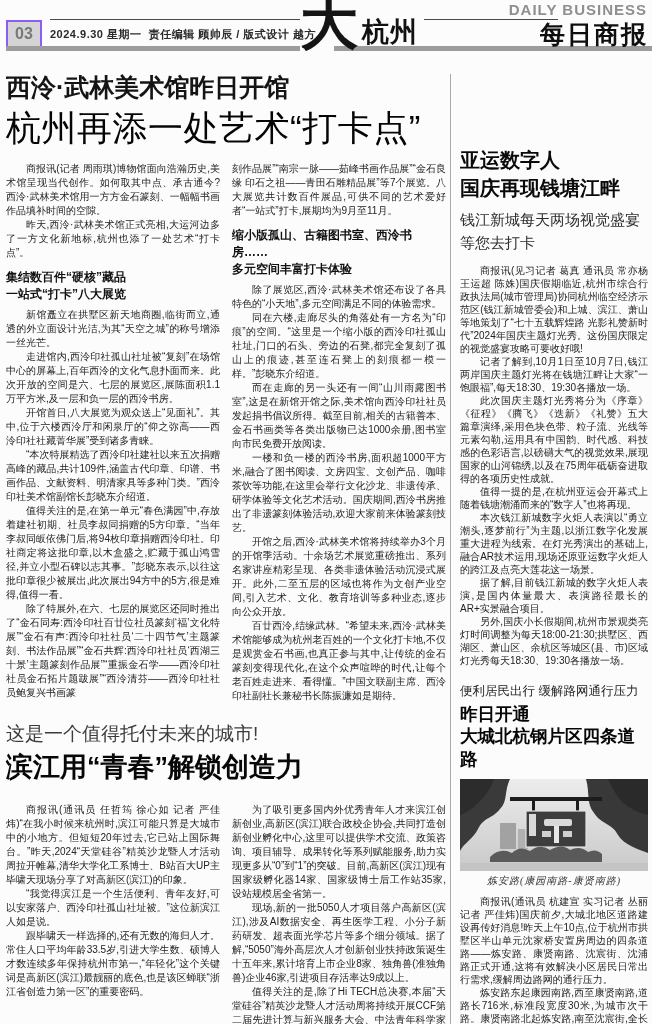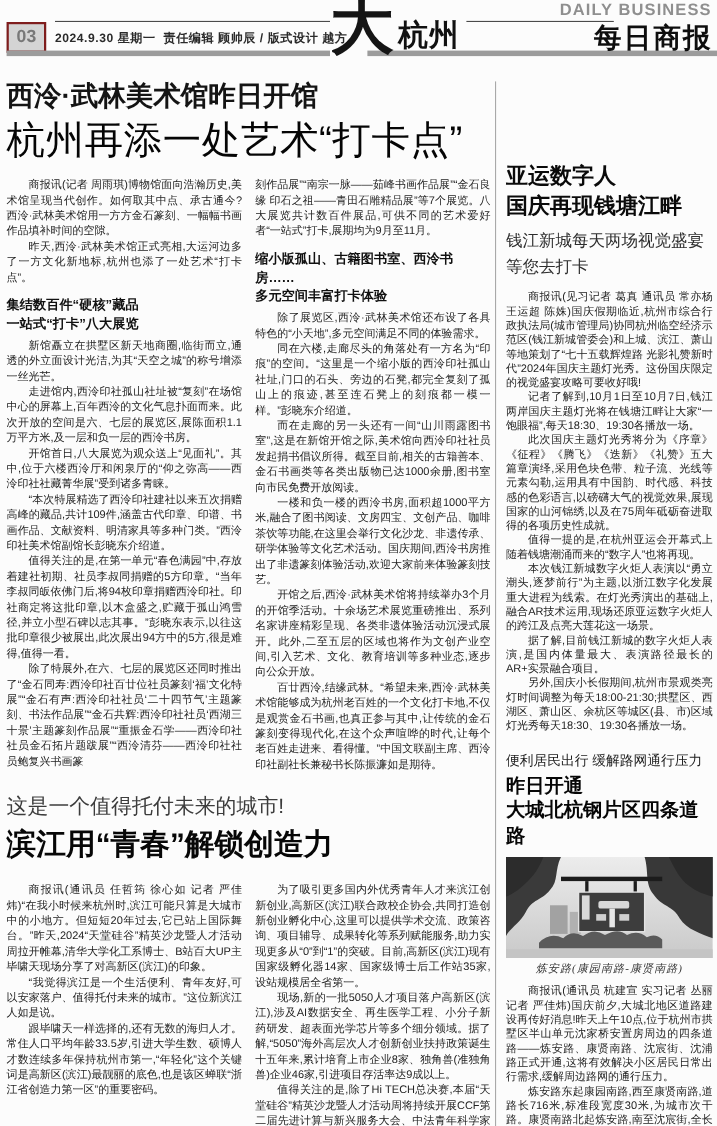--- a/index.html
+++ b/index.html
@@ -1,21 +1,21 @@
 <!DOCTYPE html>
 <html><head>
 <meta charset="utf-8">
 <style>
   html,body{margin:0;padding:0;background:#e9e9e9;}
   .page{position:relative;width:652px;height:1024px;margin:0 auto;background:#fcfcfc;
         overflow:hidden;font-family:"Liberation Sans",sans-serif;color:#1d1d1d;}
   
   .header{position:absolute;left:0;top:0;width:652px;height:64px;}
   .pagenum{position:absolute;left:6px;top:20px;width:32px;height:24px;background:#d4d4d4;
-           border:2px solid #7f1d1d;color:#787878;font-weight:bold;font-size:16px;
+           border:2px solid #8b5cf6;color:#787878;font-weight:bold;font-size:16px;
            display:flex;align-items:center;justify-content:center;}
   .dateline{position:absolute;left:50px;top:27px;font-size:11px;font-weight:bold;color:#2a2a2a;
             white-space:nowrap;letter-spacing:.5px;}
   .rule-thin-l{position:absolute;left:50px;top:19px;width:250px;height:1px;background:#4a4a4a;}
   .rule-thin-r{position:absolute;left:424px;top:19px;width:134px;height:1px;background:#4a4a4a;}
   .bar-l{position:absolute;left:6px;top:46px;width:294px;height:5px;background:#9c9c9c;}
   .bar-r{position:absolute;left:334px;top:46px;width:318px;height:5px;background:#9c9c9c;}
   .mast-big{position:absolute;left:300px;top:-6px;font-size:58px;font-weight:900;color:#151515;
             font-family:"DejaVu Serif",serif;line-height:1;}
   .mast-city{position:absolute;left:362px;top:14px;font-size:27px;font-weight:900;color:#111;letter-spacing:1px;}
@@ -102,21 +102,21 @@
         </div>
       </div>
     </div>
 
     <div class="bj">
       <div class="bj-kicker">这是一个值得托付未来的城市!</div>
       <div class="bj-headline">滨江用“青春”解锁创造力</div>
       <div class="cols">
         <div class="col">
           <p class="body-p">商报讯(通讯员 任哲筠 徐心如 记者 严佳炜)“在我小时候来杭州时,滨江可能只算是大城市中的小地方。但短短20年过去,它已站上国际舞台。”昨天,2024“天堂硅谷”精英沙龙暨人才活动周拉开帷幕,清华大学化工系博士、B站百大UP主毕啸天现场分享了对高新区(滨江)的印象。</p>
-          <p class="body-p">“我觉得滨江是一个生活便利、青年友好,可以安家落户、值得托付未来的城市。”这位新滨江人如是说。</p>
+          <p class="body-p">“我觉得滨江是一个生活便利、青年友好,可以安家落户、西泠印社孤山社址被。”这位新滨江人如是说。</p>
           <p class="body-p">跟毕啸天一样选择的,还有无数的海归人才。常住人口平均年龄33.5岁,引进大学生数、硕博人才数连续多年保持杭州市第一,“年轻化”这个关键词是高新区(滨江)最靓丽的底色,也是该区蝉联“浙江省创造力第一区”的重要密码。</p>
         </div>
         <div class="col">
           <p class="body-p">为了吸引更多国内外优秀青年人才来滨江创新创业,高新区(滨江)联合政校企协会,共同打造创新创业孵化中心,这里可以提供学术交流、政策咨询、项目辅导、成果转化等系列赋能服务,助力实现更多从“0”到“1”的突破。目前,高新区(滨江)现有国家级孵化器14家、国家级博士后工作站35家,设站规模居全省第一。</p>
           <p class="body-p">现场,新的一批5050人才项目落户高新区(滨江),涉及AI数据安全、再生医学工程、小分子新药研发、超表面光学芯片等多个细分领域。据了解,“5050”海外高层次人才创新创业扶持政策诞生十五年来,累计培育上市企业8家、独角兽(准独角兽)企业46家,引进项目存活率达9成以上。</p>
           <p class="body-p">值得关注的是,除了Hi TECH总决赛,本届“天堂硅谷”精英沙龙暨人才活动周将持续开展CCF第二届先进计算与新兴服务大会、中法青年科学家论坛等26场系列子活动。</p>
         </div>
       </div>
     </div>
 

